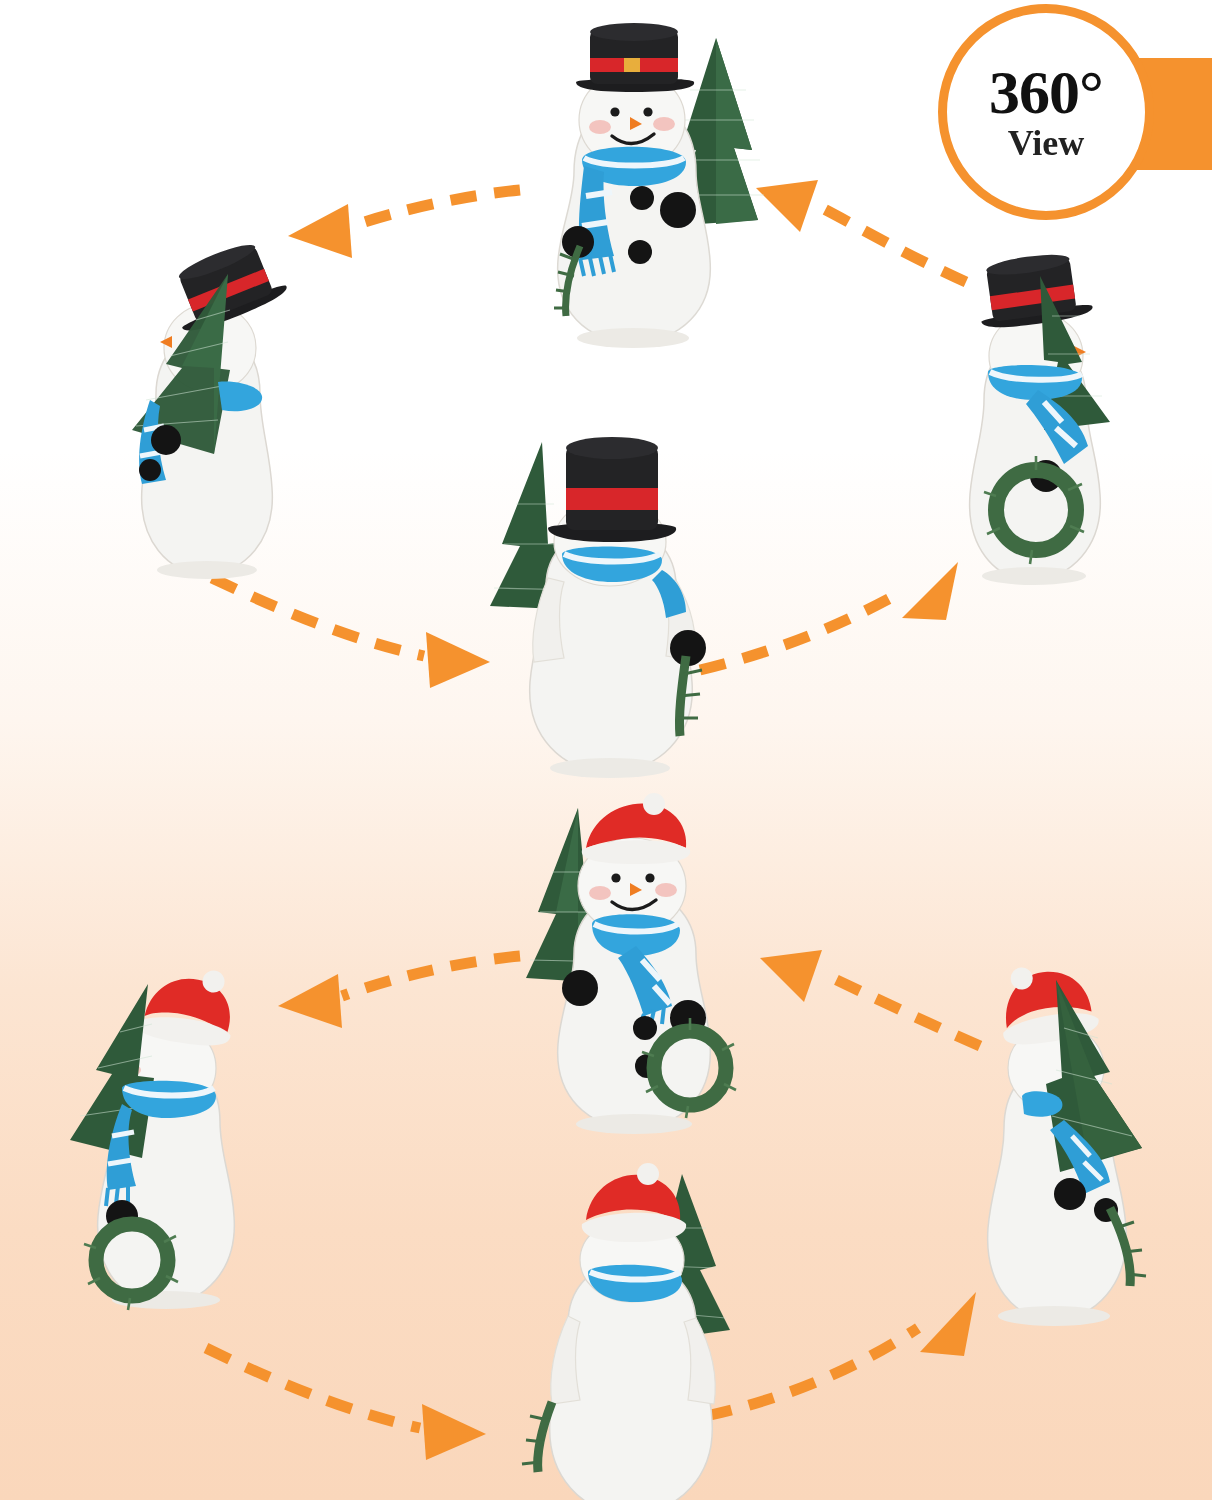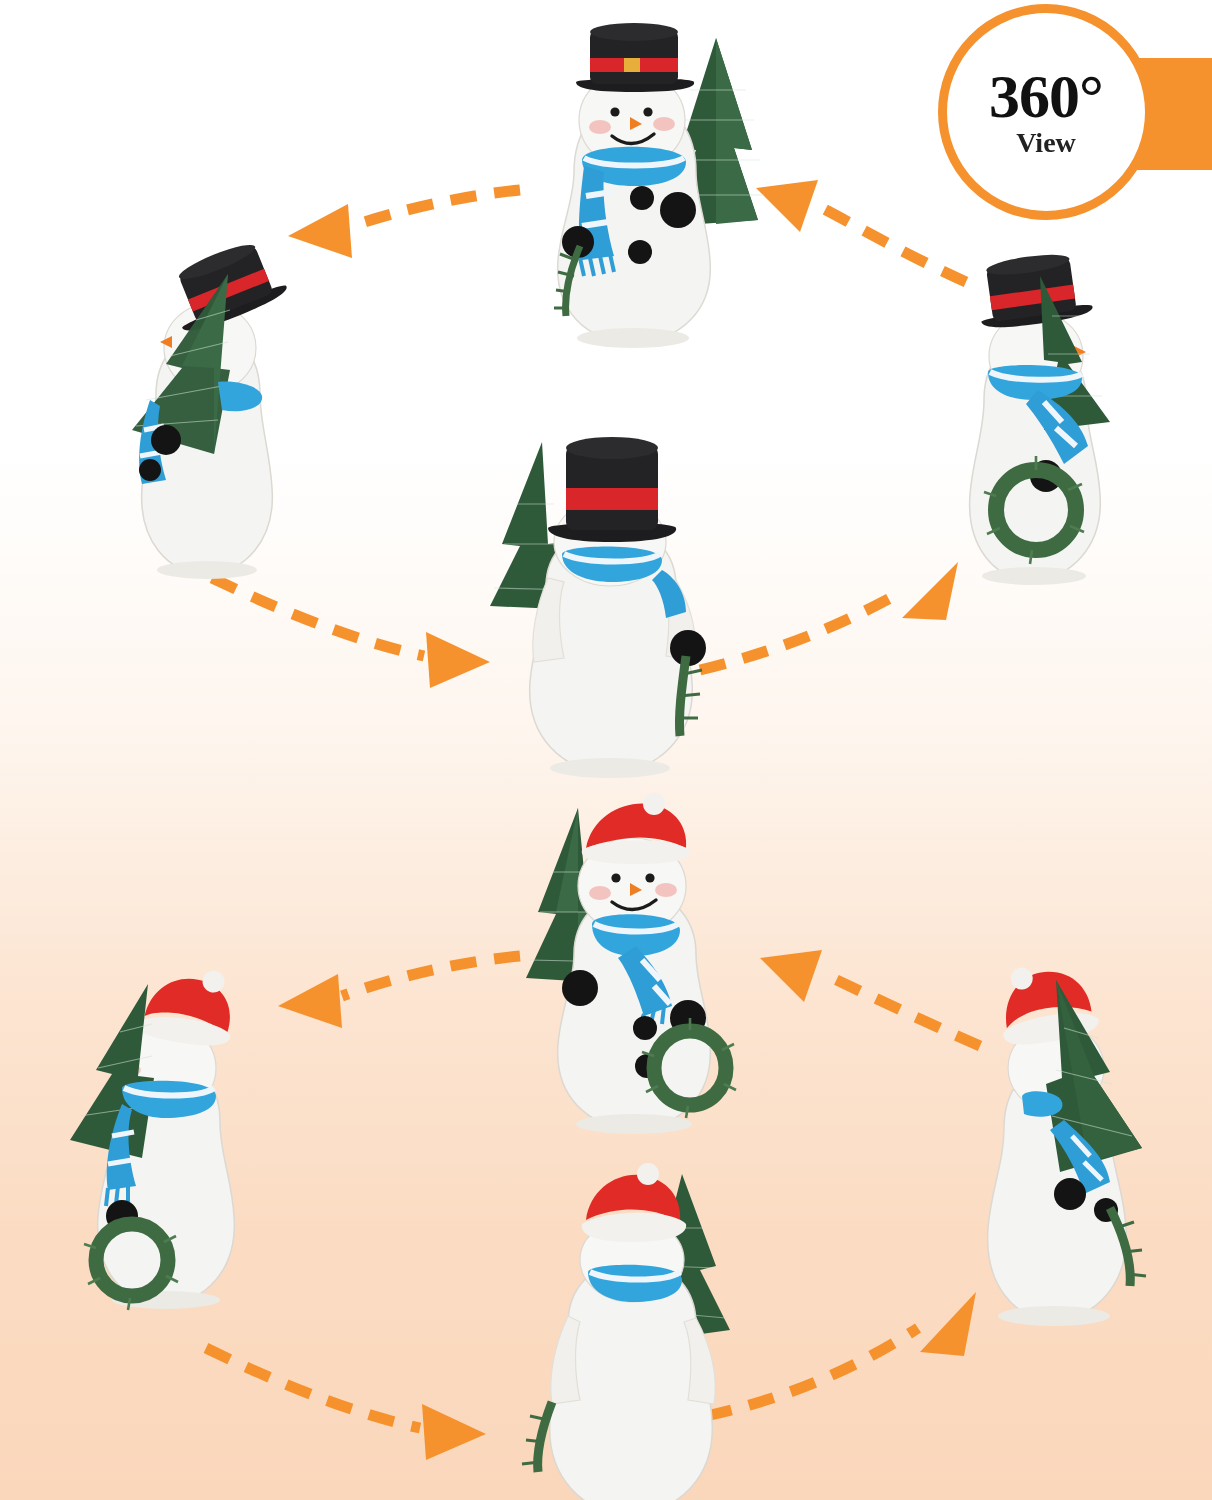--- a/index.html
+++ b/index.html
@@ -24,21 +24,21 @@
     position:absolute;left:938px;top:4px;width:216px;height:216px;
     border-radius:50%;background:#ffffff;border:9px solid #F5922E;
     box-sizing:border-box;
     display:flex;flex-direction:column;align-items:center;justify-content:center;
   }
   .badge-main{
     font-size:62px;font-weight:bold;color:#111111;line-height:0.95;
     letter-spacing:-1px;
   }
   .badge-sub{
-    font-size:28px;font-weight:bold;color:#222222;line-height:1;margin-top:4px;
+    font-size:36px;font-weight:bold;color:#222222;line-height:1;margin-top:4px;
   }
 
   
   .arrow-svg{position:absolute;left:0;top:0;width:1212px;height:1500px;pointer-events:none;}
 
   
   .fig{position:absolute;}
   .fig svg{display:block;overflow:visible;}
 </style>
 </head>

